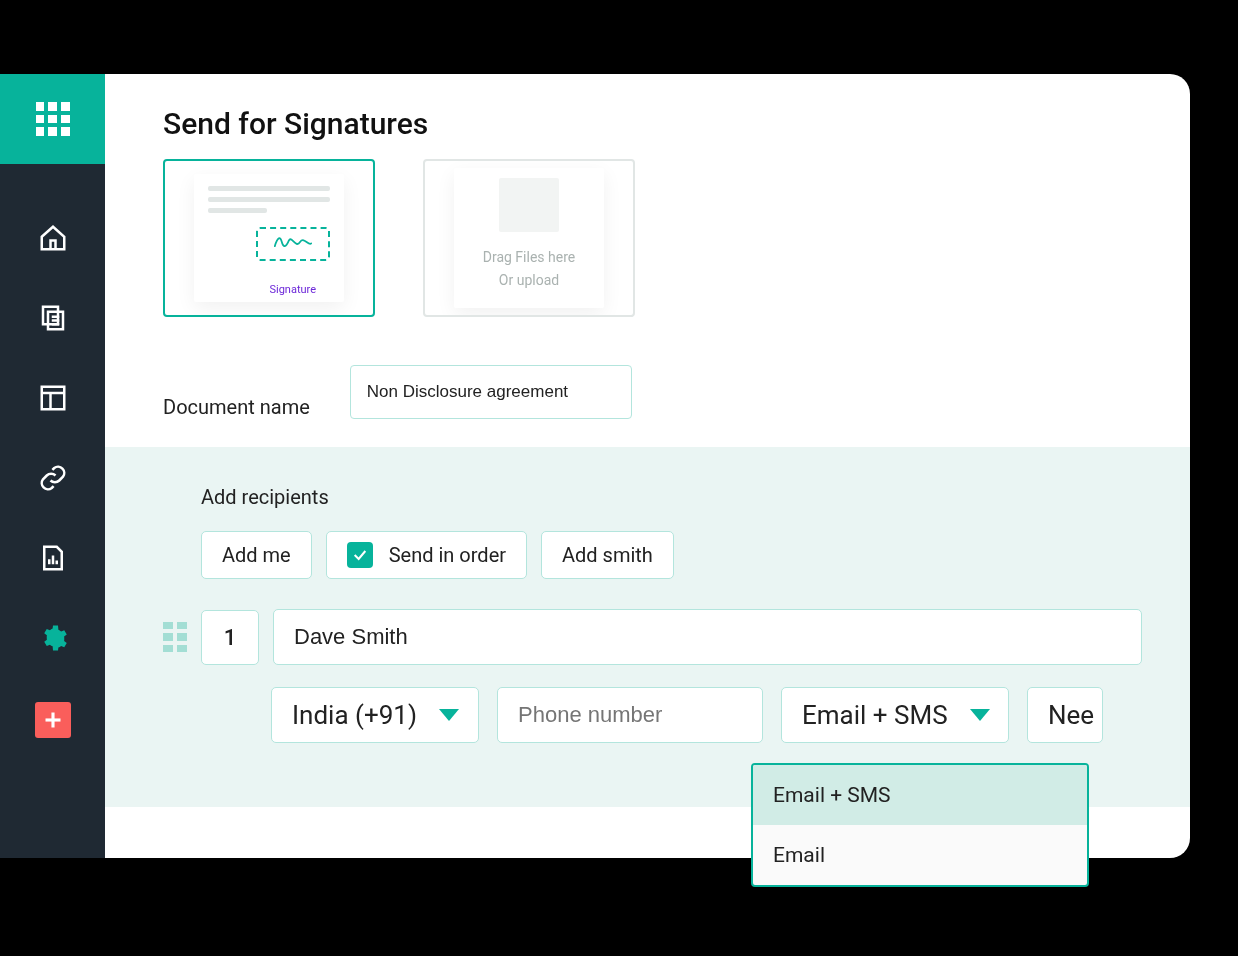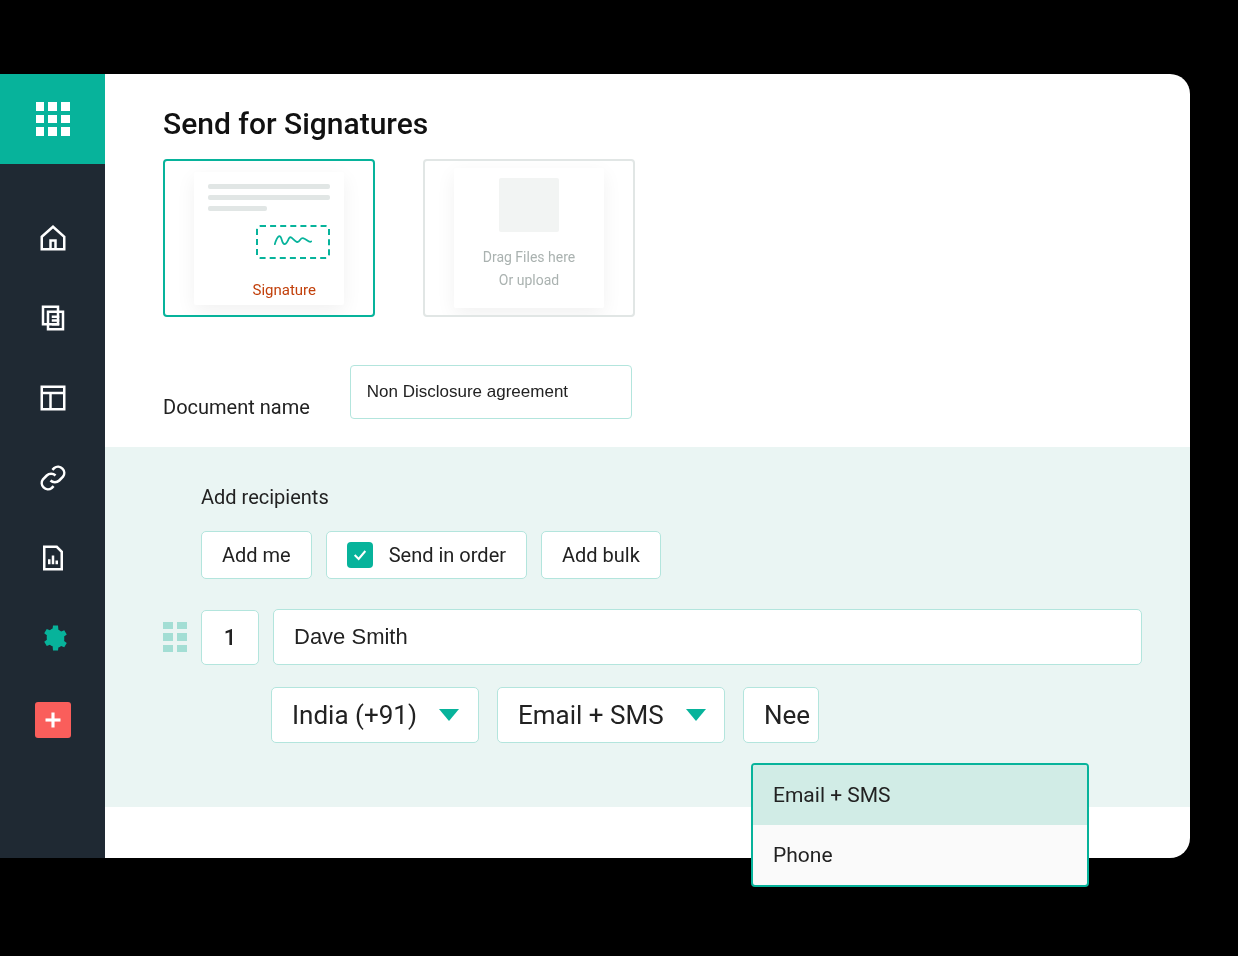--- a/index.html
+++ b/index.html
@@ -131,22 +131,22 @@
   .doc-line.short { width: 48%; }
   .signature-box {
     border: 2px dashed #07b39b;
     border-radius: 4px;
     padding: 4px 14px;
     align-self: flex-end;
     margin-bottom: 2px;
   }
   .signature-box svg { width: 42px; height: 18px; }
   .signature-label {
-    font-size: 15px;
-    color: #c2410c;
+    font-size: 11px;
+    color: #6d28d9;
     align-self: flex-end;
     margin-right: 14px;
     margin-top: 20px;
   }
   .upload-inner {
     width: 150px;
     height: 140px;
     box-shadow: 0 6px 20px rgba(0,0,0,0.06);
     border-radius: 2px;
     display: flex;
@@ -419,21 +419,21 @@
         </div>
         <div class="btn">
           <div class="checkbox">
             <svg viewBox="0 0 24 24">
                 <polyline points="4 12 10 18 20 6"></polyline>
               </svg>
           </div>
           <span>Send in order</span>
         </div>
         <div class="btn">
-          <span>Add bulk</span>
+          <span>Add smith</span>
         </div>
       </div>
 
       <div class="recipient-row">
         <div class="drag-handle">
           <span></span>
             <span></span>
             <span></span>
             <span></span>
             <span></span>
@@ -441,29 +441,30 @@
         </div>
         <div class="field num-field">1</div>
         <input class="field name-field" type="text" value="Dave Smith" style="">
       </div>
 
       <div class="recipient-row2">
         <div class="dropdown dd-country">
           <span>India (+91)</span>
           <span class="caret"></span>
         </div>
+        <input class="field phone-field placeholder" type="text" placeholder="Phone number" style="">
         <div class="dropdown dd-delivery">
           <span>Email + SMS</span>
           <span class="caret"></span>
         </div>
         <div class="dropdown dd-need">
           <span>Nee</span>
         </div>
       </div>
     </div>
 
   </div>
 </div>
 
 <div class="popup">
   <div class="popup-item selected">Email + SMS</div>
-  <div class="popup-item">Phone</div>
+  <div class="popup-item">Email</div>
 </div>
 
 </body></html>

